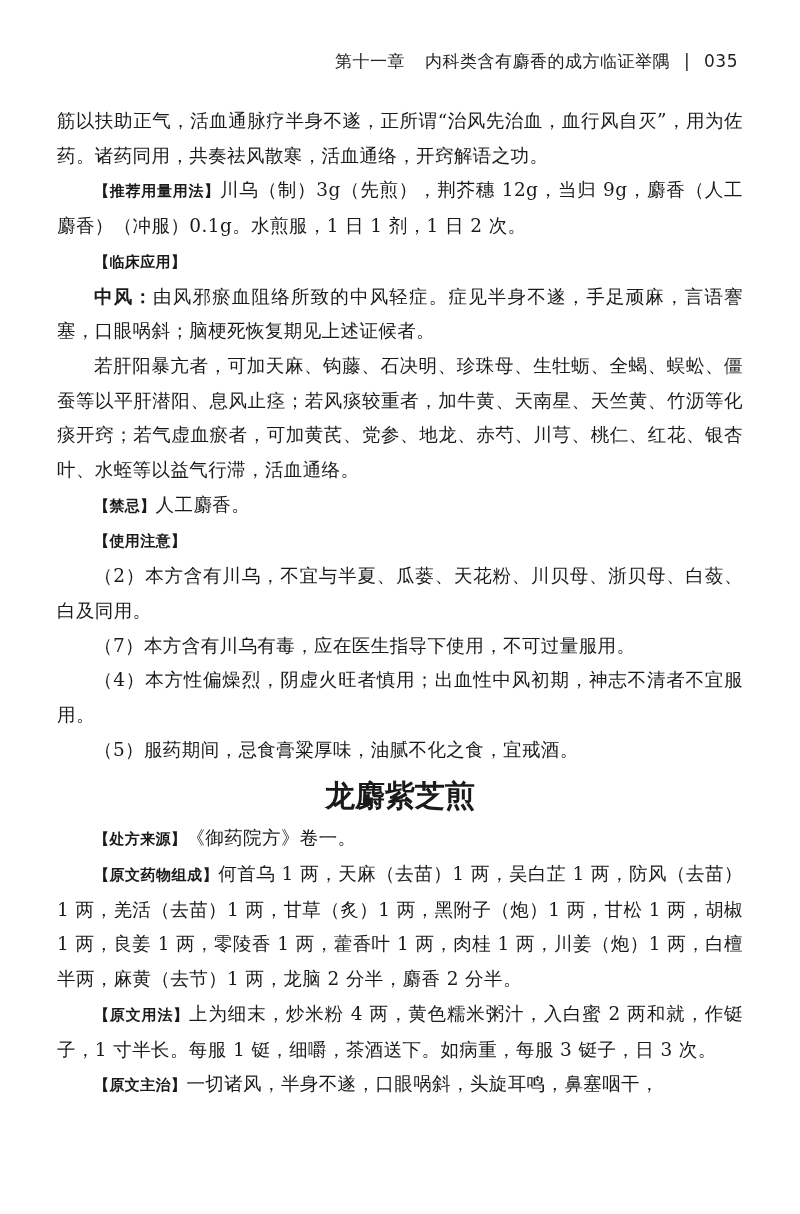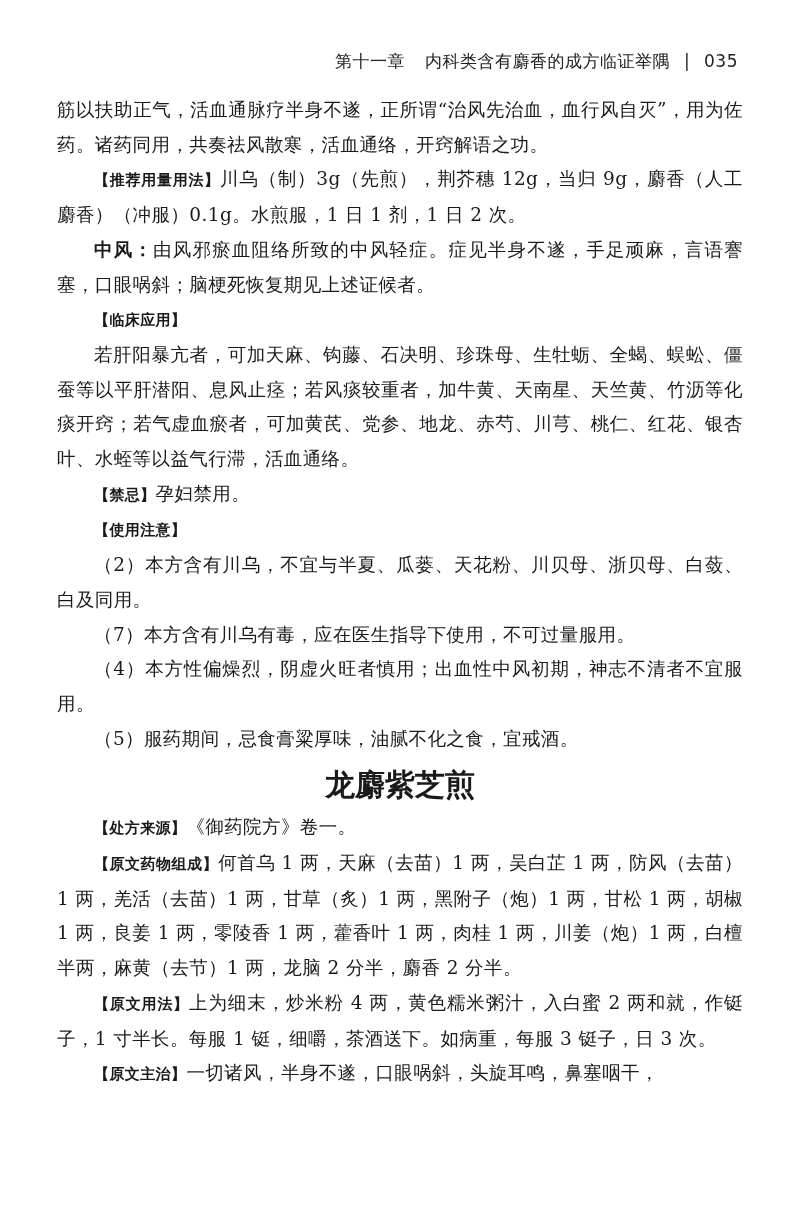--- a/index.html
+++ b/index.html
@@ -2,21 +2,21 @@
 <html><head>
   <meta charset="utf-8">
   <style>
     html, body { margin: 0; padding: 0; background: #ffffff; }
     body { width: 800px; height: 1214px; position: relative; overflow: hidden;
            font-family: "DejaVu Serif", "Liberation Serif", serif; color: #1a1a1a; }
     .header { position: absolute; top: 50px; right: 62px; font-size: 17px;
               font-family: "DejaVu Sans", "Liberation Sans", sans-serif; color: #222; letter-spacing: 0.5px; white-space: nowrap; }
     .header .chap { margin-right: 14px; }
     .header .sep { margin: 0 8px; }
-    .content { position: absolute; left: 57px; top: 93px; width: 686px; }
+    .content { position: absolute; left: 57px; top: 104px; width: 686px; }
     .p { font-size: 18.5px; line-height: 34.7px; margin: 0; text-align: justify; letter-spacing: 0.4px; }
     .ind { text-indent: 37px; }
     .tag { font-family: "DejaVu Sans", "Liberation Sans", sans-serif; font-weight: bold; font-size: 15px; }
     .sub { font-family: "DejaVu Sans", "Liberation Sans", sans-serif; font-weight: bold; }
     .title { text-align: center; font-weight: bold; font-size: 30px; margin: 10px 0 6px 0; line-height: 38px;
              font-family: "DejaVu Serif", "Liberation Serif", serif; }
   </style>
 </head>
 <body>
 
@@ -28,31 +28,31 @@
 </div>
 
 <div class="content">
   <p class="p">筋以扶助正气，活血通脉疗半身不遂，正所谓“治风先治血，血行风自灭”，用为佐药。诸药同用，共奏祛风散寒，活血通络，开窍解语之功。</p>
 
   <p class="p ind">
     <span class="tag">【推荐用量用法】</span><span>川乌（制）3g（先煎），荆芥穗 12g，当归 9g，麝香（人工麝香）（冲服）0.1g。水煎服，1 日 1 剂，1 日 2 次。</span>
   </p>
 
   <p class="p ind">
-    <span class="sub">中风：</span><span>由风邪瘀血阻络所致的中风轻症。症见半身不遂，手足顽麻，言语謇塞，口眼㖞斜；脑梗死恢复期见上述证候者。</span>
+    <span class="tag">【临床应用】</span>
   </p>
 
   <p class="p ind">
-    <span class="tag">【临床应用】</span>
+    <span class="sub">中风：</span><span>由风邪瘀血阻络所致的中风轻症。症见半身不遂，手足顽麻，言语謇塞，口眼㖞斜；脑梗死恢复期见上述证候者。</span>
   </p>
 
   <p class="p ind">若肝阳暴亢者，可加天麻、钩藤、石决明、珍珠母、生牡蛎、全蝎、蜈蚣、僵蚕等以平肝潜阳、息风止痉；若风痰较重者，加牛黄、天南星、天竺黄、竹沥等化痰开窍；若气虚血瘀者，可加黄芪、党参、地龙、赤芍、川芎、桃仁、红花、银杏叶、水蛭等以益气行滞，活血通络。</p>
 
   <p class="p ind">
-    <span class="tag">【禁忌】</span><span>孕妇禁用。</span>
+    <span class="tag">【禁忌】</span><span>人工麝香。</span>
   </p>
 
   <p class="p ind">
     <span class="tag">【使用注意】</span>
   </p>
   <p class="p ind">（2）本方含有川乌，不宜与半夏、瓜蒌、天花粉、川贝母、浙贝母、白蔹、白及同用。</p>
   <p class="p ind">（7）本方含有川乌有毒，应在医生指导下使用，不可过量服用。</p>
   <p class="p ind">（4）本方性偏燥烈，阴虚火旺者慎用；出血性中风初期，神志不清者不宜服用。</p>
   <p class="p ind">（5）服药期间，忌食膏粱厚味，油腻不化之食，宜戒酒。</p>
 

